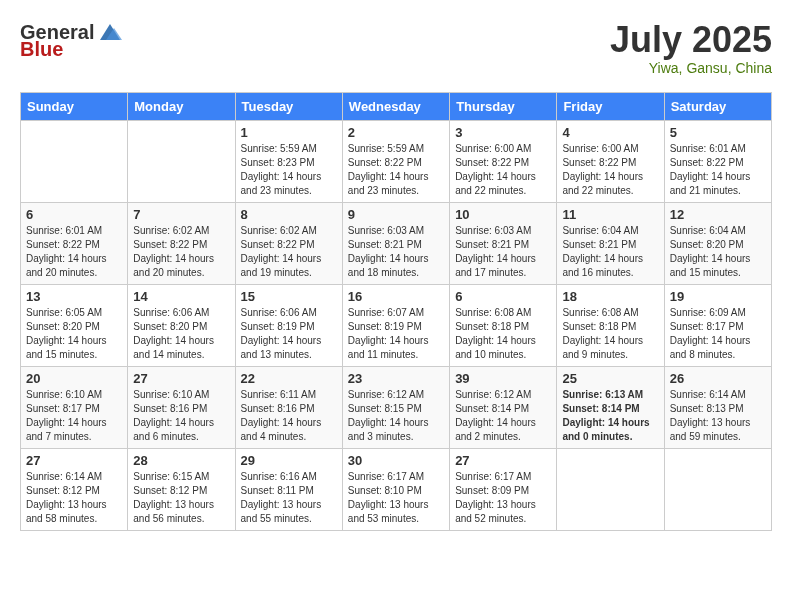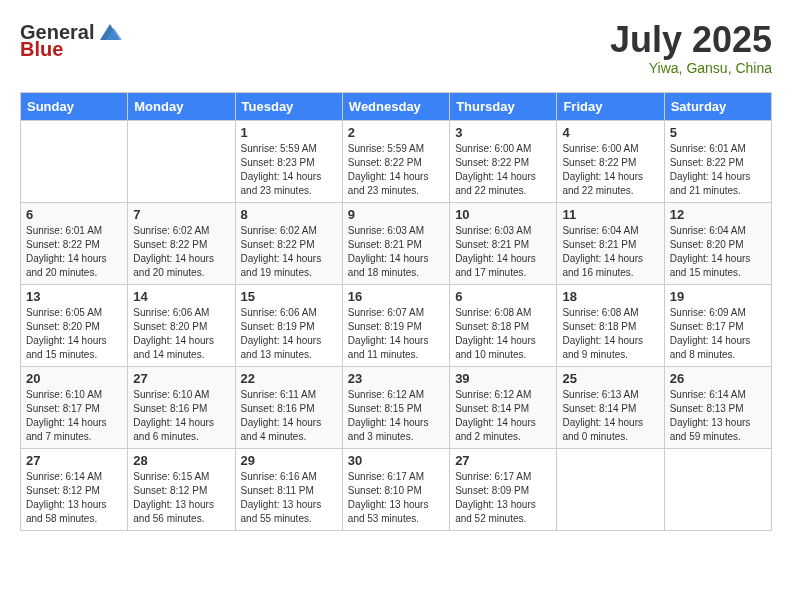--- a/index.html
+++ b/index.html
@@ -275,21 +275,21 @@
 Daylight: 14 hours and 3 minutes.</div>
         </td>
         <td>
           <span class="day-num">39</span>
           <div class="day-info" style="white-space: pre-line;">Sunrise: 6:12 AM
 Sunset: 8:14 PM
 Daylight: 14 hours and 2 minutes.</div>
         </td>
         <td>
           <span class="day-num">25</span>
-          <div class="day-info" style="white-space: pre-line;">Sunrise: 6:13 AM
+          <div class="day-info" style="white-space: pre-line; font-weight: bold;">Sunrise: 6:13 AM
 Sunset: 8:14 PM
 Daylight: 14 hours and 0 minutes.</div>
         </td>
         <td>
           <span class="day-num">26</span>
           <div class="day-info" style="white-space: pre-line;">Sunrise: 6:14 AM
 Sunset: 8:13 PM
 Daylight: 13 hours and 59 minutes.</div>
         </td>
       </tr>

